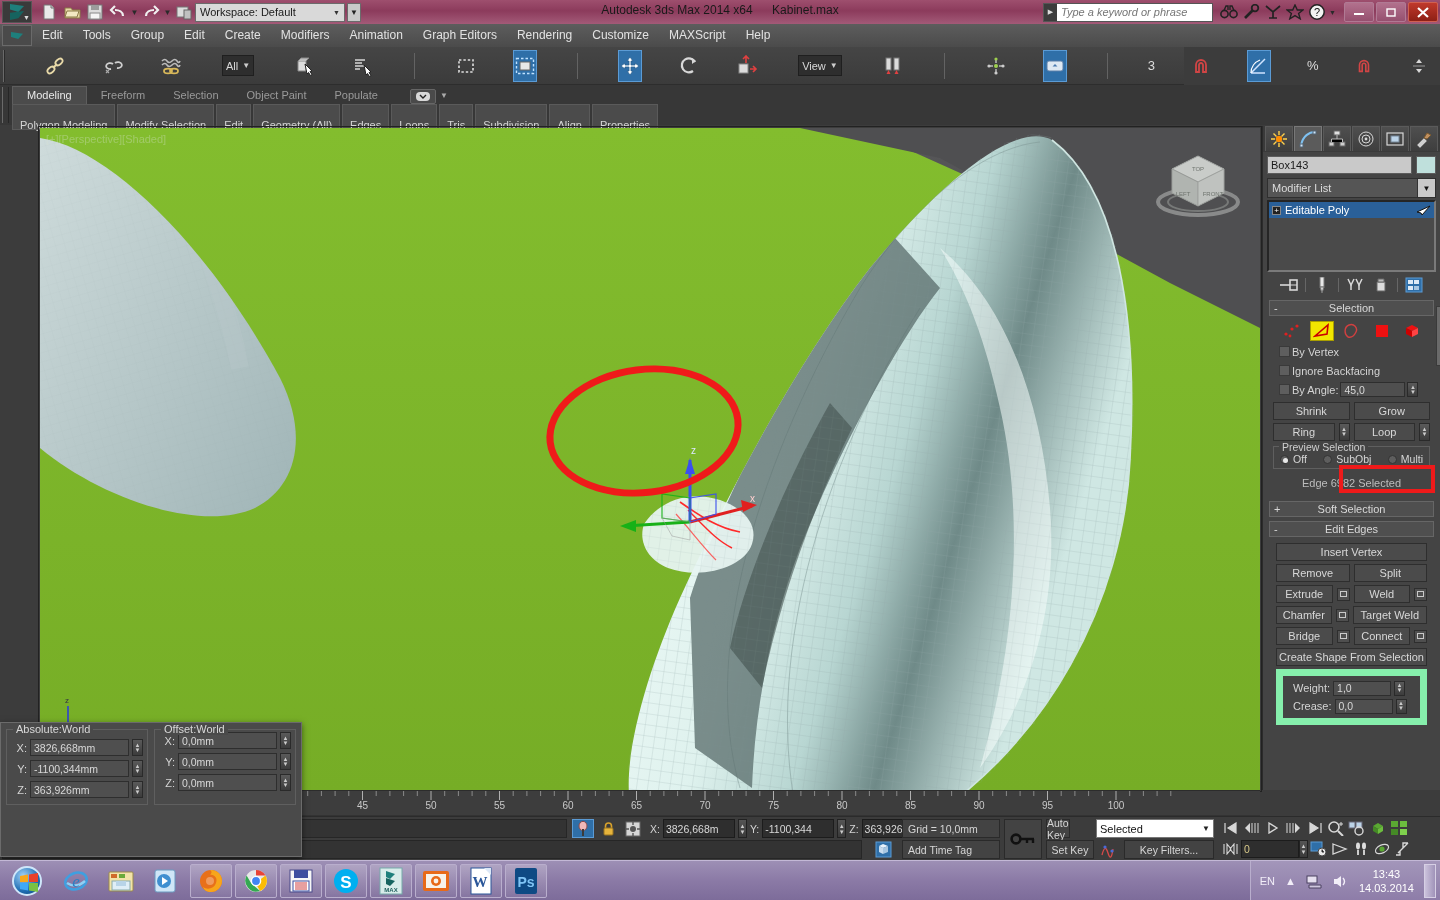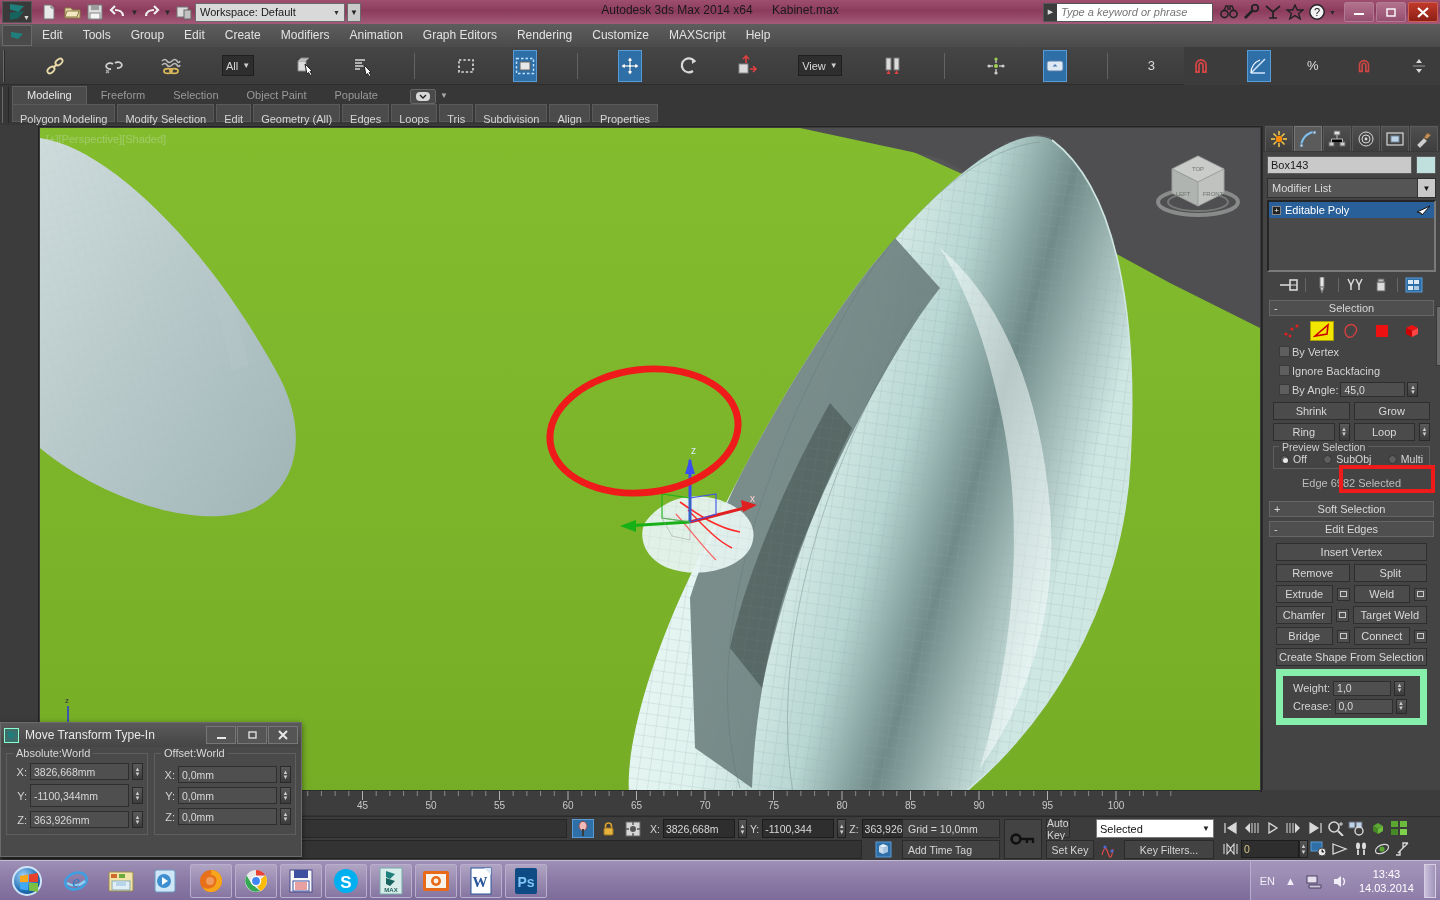--- a/index.html
+++ b/index.html
@@ -79,21 +79,21 @@
       display:flex;align-items:center;padding-left:3px;}
   .sel-set-dd{width:18px;height:21px;background:#3c3c3c;border:1px solid #222;display:flex;align-items:center;justify-content:center;font-size:8px;}
 
   
   .ribbon{position:absolute;left:0;top:85px;width:1440px;height:40px;background:#373737;}
   .rgrip{position:absolute;left:2px;top:2px;width:7px;height:36px;border-left:1px solid #6a6a6a;border-right:1px solid #262626;}
   .rtabs{position:absolute;left:12px;top:86px;height:18px;display:flex;align-items:flex-end;}
   .rtab{padding:0 14px;height:17px;line-height:17px;font-size:11px;color:#9a9a9a;cursor:pointer;}
   .rtab.on{background:#4b4b4b;color:#e8e8e8;border:1px solid #5e5e5e;border-bottom:none;height:18px;line-height:17px;}
   .rpanels{position:absolute;left:12px;top:104px;display:flex;gap:2px;}
-  .rpanel{height:18px;line-height:17px;padding:6px 7px;font-size:11px;color:#d6d6d6;
+  .rpanel{height:18px;line-height:17px;padding:12px 7px;font-size:11px;color:#d6d6d6;
     background:#4b4b4b;border:1px solid #5a5a5a;cursor:pointer;}
   .rpop{width:26px;height:15px;background:#4a4a4a;border:1px solid #666;border-radius:2px;
     display:flex;align-items:center;justify-content:center;margin-left:18px;}
 
   
   .viewport{position:absolute;left:40px;top:128px;width:1220px;height:662px;overflow:hidden;background:#7ab32a;}
   .vp-border{position:absolute;left:38px;top:126px;width:1224px;height:666px;border:1px solid #222;}
 
   
   .timeslider{position:absolute;left:0;top:790px;width:1260px;height:26px;background:#3d3d3d;border-top:1px solid #2c2c2c;}
@@ -1263,78 +1263,55 @@
     </div>
 
     <div class="cpscroll">
       <div style="width:5px;height:60px;background:#6a6a6a;border:1px solid #3a3a3a"></div>
     </div>
   </div>
 
   <div class="annot-rect"></div>
 
   <div style="position:absolute;left:0;top:722px;width:302px;height:135px;background:#4a4a4a;border:1px solid #6b6b6b;box-shadow:0 2px 6px rgba(0,0,0,.5)">
-    <div style="height:24px;background:linear-gradient(to bottom,#5a5a5a,#454545);display:flex;align-items:center;padding:0 3px">
-      <div style="width:15px;height:15px;background:#3d6f6c;border:1px solid #8fc;display:flex;align-items:center;justify-content:center">
-        <div style="width:8px;height:8px;background:#1e7f7c;clip-path:polygon(0 0,100% 30%,60% 100%,0 70%)"></div>
-      </div>
-      <span style="margin-left:6px;font-size:12px;color:#e8e8e8">Move Transform Type-In</span>
-      <div style="margin-left:auto;display:flex;gap:1px">
-        <div style="width:30px;height:18px;background:#555;border:1px solid #777;display:flex;align-items:center;justify-content:center">
-          <svg width="11" height="9" viewBox="0 0 11 9">
-              <rect x="1" y="6" width="9" height="2" fill="#e8e8e8"></rect>
-            </svg>
-        </div>
-        <div style="width:30px;height:18px;background:#555;border:1px solid #777;display:flex;align-items:center;justify-content:center">
-          <svg width="11" height="9" viewBox="0 0 11 9">
-              <rect x="2" y="1" width="7" height="6" fill="none" stroke="#e8e8e8" stroke-width="1.3"></rect>
-            </svg>
-        </div>
-        <div style="width:30px;height:18px;background:#555;border:1px solid #777;display:flex;align-items:center;justify-content:center">
-          <svg width="12" height="10" viewBox="0 0 12 10">
-              <path d="M2 1l8 8M10 1L2 9" stroke="#e8e8e8" stroke-width="2"></path>
-            </svg>
-        </div>
-      </div>
-    </div>
     <div style="display:flex;padding:6px 5px 5px 5px;gap:6px">
       <div style="flex:1;border:1px solid #5f5f5f;padding:9px 4px 6px 4px;position:relative">
         <span style="position:absolute;left:6px;top:-7px;background:#4a4a4a;padding:0 3px;font-size:11px;color:#d8d8d8">Absolute:World</span>
         <div style="display:flex;align-items:center;gap:3px;margin-bottom:4px">
           <span style="width:16px;text-align:right;font-size:11px">X:</span>
           <div class="numfield" style="flex:1;height:17px">
               <span>3826,668mm</span>
             </div>
           <div class="spin2" style="height:17px">
               <span>▲</span>
               <span>▼</span>
             </div>
         </div>
         <div style="display:flex;align-items:center;gap:3px;margin-bottom:4px">
           <span style="width:16px;text-align:right;font-size:11px">Y:</span>
-          <div class="numfield" style="flex:1;height:23px">
+          <div class="numfield" style="flex:1;height:17px">
               <span>-1100,344mm</span>
             </div>
           <div class="spin2" style="height:17px">
               <span>▲</span>
               <span>▼</span>
             </div>
         </div>
         <div style="display:flex;align-items:center;gap:3px">
           <span style="width:16px;text-align:right;font-size:11px">Z:</span>
           <div class="numfield" style="flex:1;height:17px">
               <span>363,926mm</span>
             </div>
           <div class="spin2" style="height:17px">
               <span>▲</span>
               <span>▼</span>
             </div>
         </div>
       </div>
-      <div style="flex:1;border:1px solid #5f5f5f;padding:12px 4px 6px 4px;position:relative">
+      <div style="flex:1;border:1px solid #5f5f5f;padding:2px 4px 6px 4px;position:relative">
         <span style="position:absolute;left:6px;top:-7px;background:#4a4a4a;padding:0 3px;font-size:11px;color:#d8d8d8">Offset:World</span>
         <div style="display:flex;align-items:center;gap:3px;margin-bottom:4px">
           <span style="width:16px;text-align:right;font-size:11px">X:</span>
           <div class="numfield" style="flex:1;height:17px">
               <span>0,0mm</span>
             </div>
           <div class="spin2" style="height:17px">
               <span>▲</span>
               <span>▼</span>
             </div>

